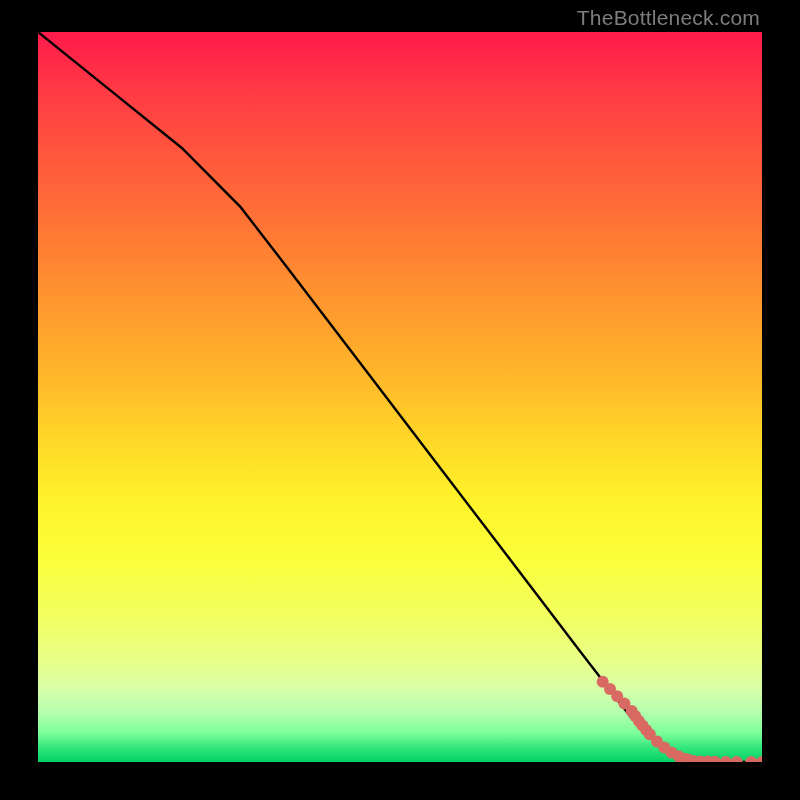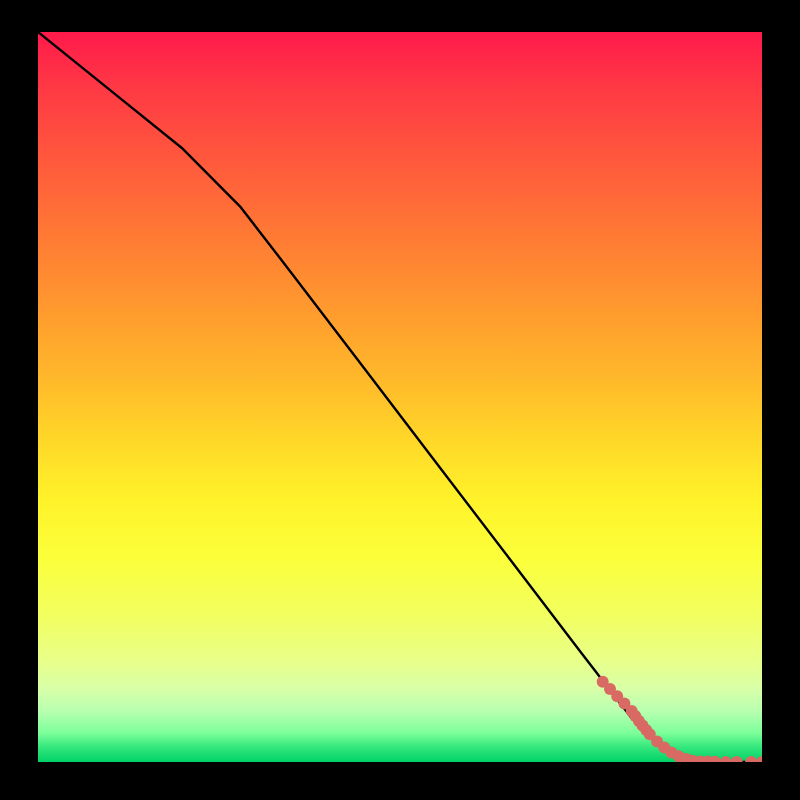--- a/index.html
+++ b/index.html
@@ -58,20 +58,21 @@
     left: 0;
     top: 0;
     width: 724px;
     height: 730px;
   }
 </style>
 </head>
 <body>
 
 <div class="frame">
+  <div class="watermark">TheBottleneck.com</div>
 
   <div class="plot">
     <svg class="overlay" viewBox="0 0 724 730" preserveAspectRatio="none">
       <g id="line-layer">
           <path d="M0.0 0.0 L72.4 58.4 L144.8 116.8 L202.7 175.2 L253.4 240.9 L325.8 335.8 L398.2 430.7 L470.6 525.6 L543.0 620.5 L593.7 686.2 L637.1 722.7 L666.1 730.0 L695.0 730.0 L724.0 730.0" fill="none" stroke="#000000" stroke-width="2.4" stroke-linejoin="round"></path>
         </g>
       <g id="point-layer">
           <circle cx="564.7" cy="649.7" r="6" fill="#d86a63"></circle>
           <circle cx="572.0" cy="657.0" r="6" fill="#d86a63"></circle>
           <circle cx="579.2" cy="664.3" r="6" fill="#d86a63"></circle>

